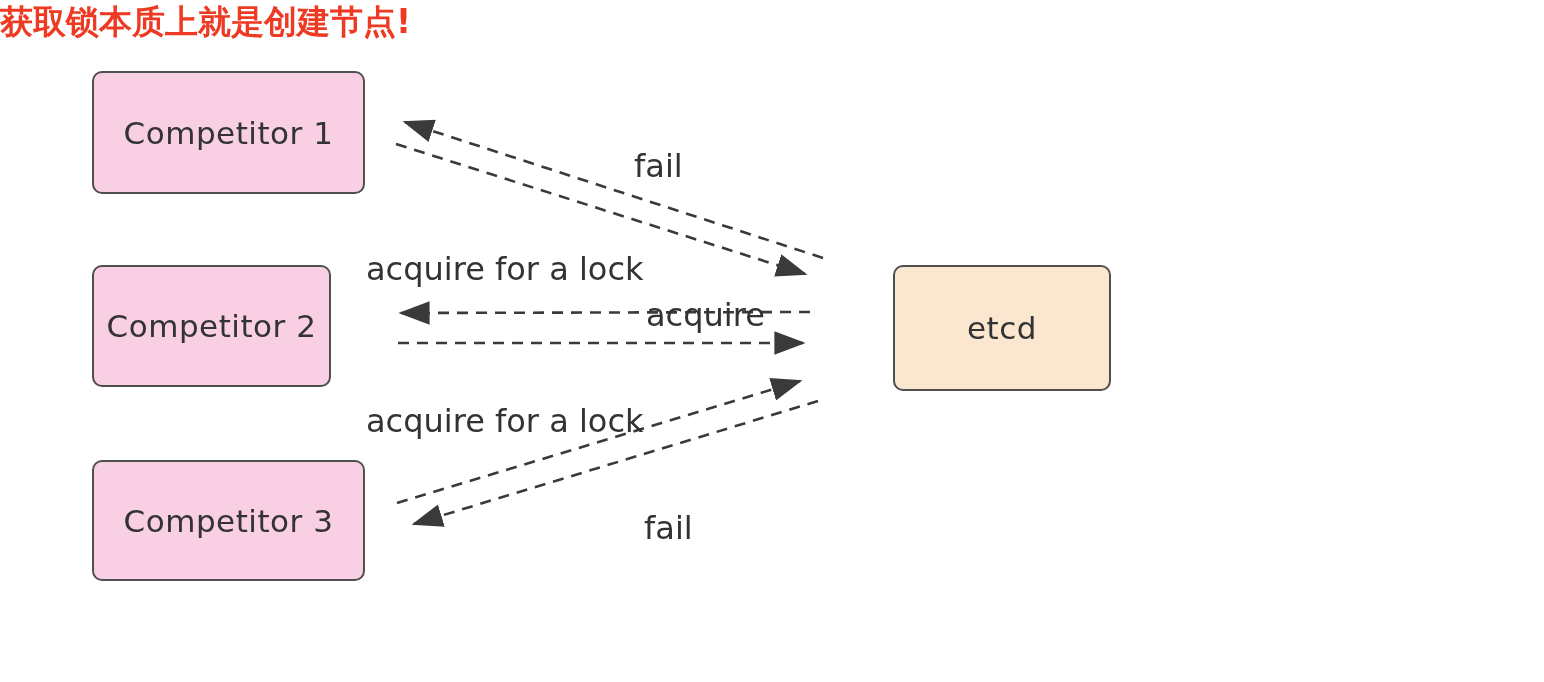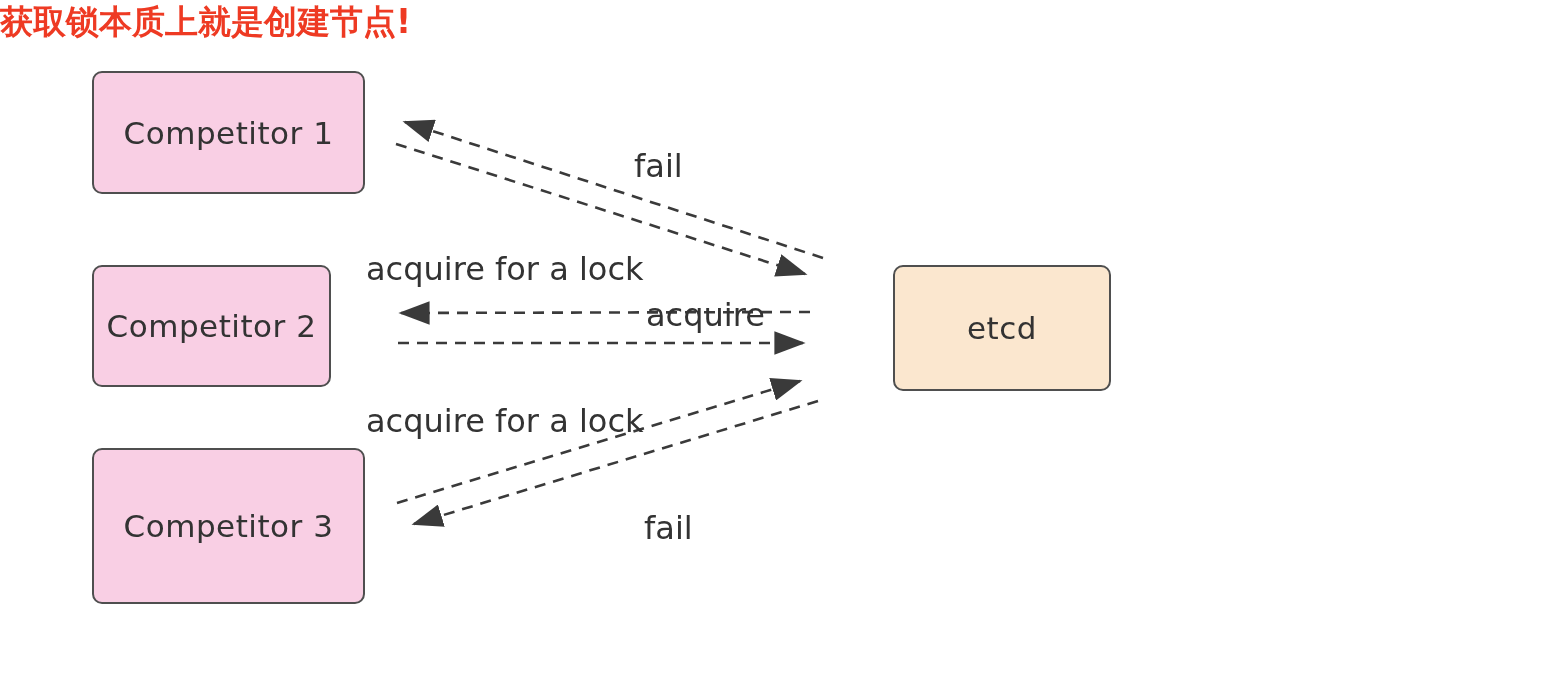--- a/index.html
+++ b/index.html
@@ -33,21 +33,21 @@
     border-radius:10px;
     color:var(--text);
     font-size:31px;
     letter-spacing:0.5px;
     box-sizing:border-box;
   }
   .node.pink{background:var(--competitor-fill);}
   .node.peach{background:var(--etcd-fill);}
   #node-competitor1{left:92px;top:71px;width:273px;height:123px;}
   #node-competitor2{left:92px;top:265px;width:239px;height:122px;}
-  #node-competitor3{left:92px;top:448px;width:273px;height:156px;}
+  #node-competitor3{left:92px;top:460px;width:273px;height:121px;}
   #node-etcd{left:875px;top:265px;width:218px;height:126px;margin-left:18px;}
   .edge-label{
     position:absolute;
     color:var(--text);
     font-size:32px;
     white-space:nowrap;
     margin-top:20px;
   }
   #label-fail-top{left:634px;top:127px;}
   #label-acquire-top{left:366px;top:230px;}

